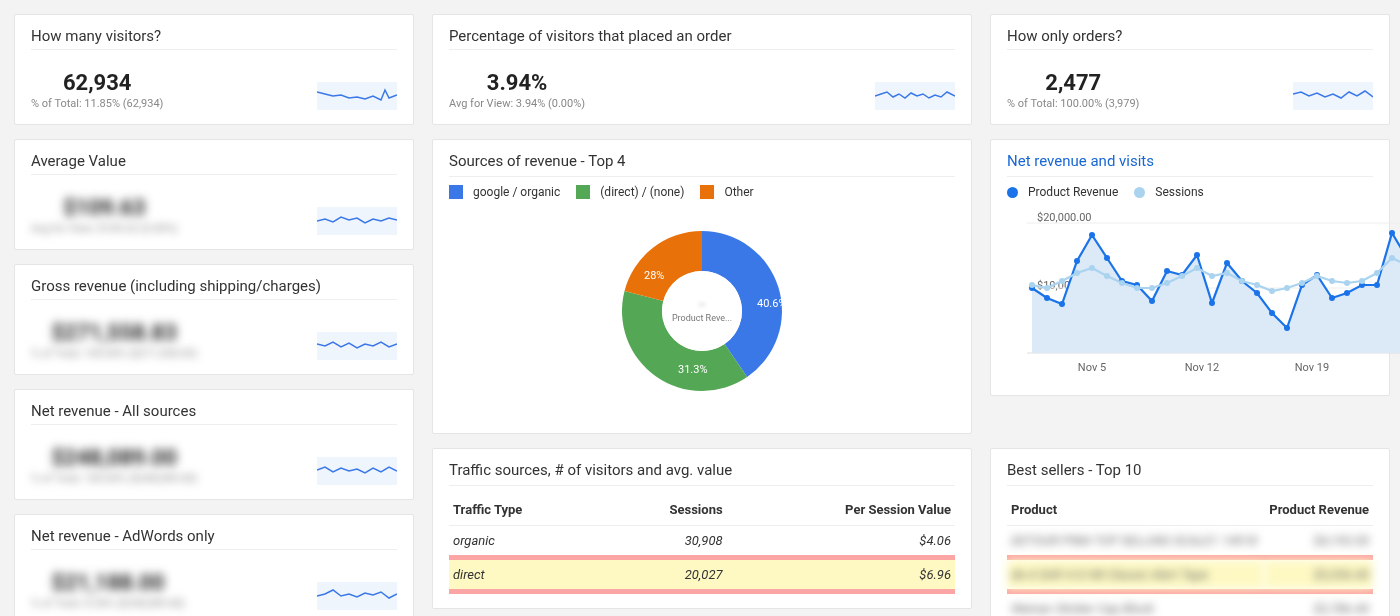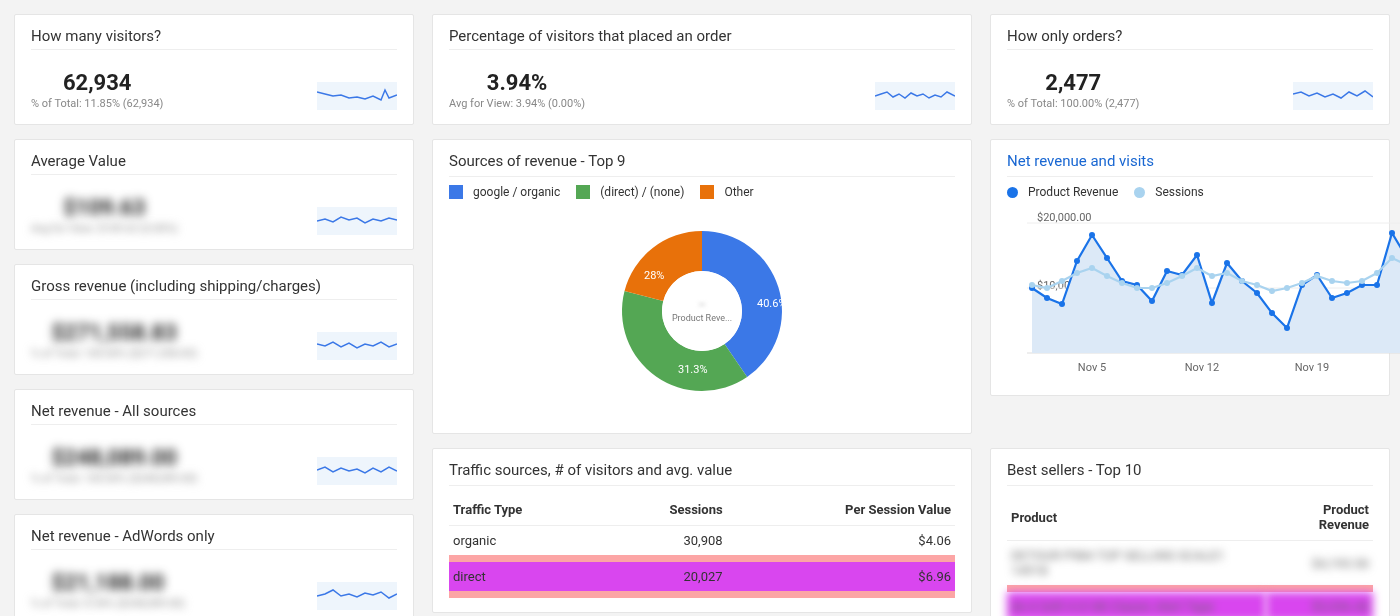--- a/index.html
+++ b/index.html
@@ -49,22 +49,22 @@
     position: relative;
   }
   .donut-wrap { display:flex; justify-content:center; padding: 8px 0; }
   .legend-row { display:flex; gap:16px; margin: 6px 0 4px 0; font-size:12px; color:#333; align-items:center;}
   .legend-dot { width:11px; height:11px; display:inline-block; margin-right:4px; vertical-align:middle;}
   .sq { width:14px; height:14px; }
   .legend-item { display:flex; align-items:center; gap:6px; }
   table { width:100%; border-collapse: collapse; font-size: 13px; }
   th { text-align:left; font-weight:700; color:#333; padding: 8px 4px; border-bottom: 1px solid #eee; }
   th.r, td.r { text-align:right; }
-  td { padding: 7px 4px; border-bottom: 7px solid #fca5a5; color:#333; }
-  tr.alt td { background: #d946ef; }
+  td { padding: 7px 4px; border-bottom: 5px solid #fca5a5; color:#333;font-style:italic; }
+  tr.alt td { background: #fef9c3; }
   .blur-cell { filter: blur(4px); color:#666; }
   .section-title {
     font-size: 15px; color:#333; font-weight:400;
     border-bottom: 1px solid #eee; padding-bottom:6px; margin-bottom:8px;
   }
   .rcol { display:flex; flex-direction:column; gap:14px; }
   .center-label { font-size:9px; fill:#777; }
 </style>
 </head>
 <body>
@@ -99,32 +99,32 @@
           </svg>
       </div>
     </div>
   </div>
 
   <div class="card">
     <div class="metric-title">How only orders?</div>
     <div class="metric-row">
       <div>
         <div class="metric-number">2,477</div>
-        <div class="metric-sub">% of Total: 100.00% (2,477)</div>
+        <div class="metric-sub">% of Total: 100.00% (3,979)</div>
       </div>
       <div class="spark-box">
         <svg width="80" height="28">
             <polyline fill="none" stroke="#3b78e7" stroke-width="1.5" points="0,12 8,10 16,14 24,11 32,15 40,12 48,16 56,10 64,14 72,9 80,15"></polyline>
           </svg>
       </div>
     </div>
   </div>
 
   <div class="card">
-    <div class="section-title">Sources of revenue - Top 9</div>
+    <div class="section-title">Sources of revenue - Top 4</div>
     <div class="legend-row">
       <div class="legend-item">
           <span class="legend-dot sq" style="background:#3b78e7"></span>
           <span>google / organic</span>
         </div>
       <div class="legend-item">
           <span class="legend-dot sq" style="background:#54a754"></span>
           <span>(direct) / (none)</span>
         </div>
       <div class="legend-item">

